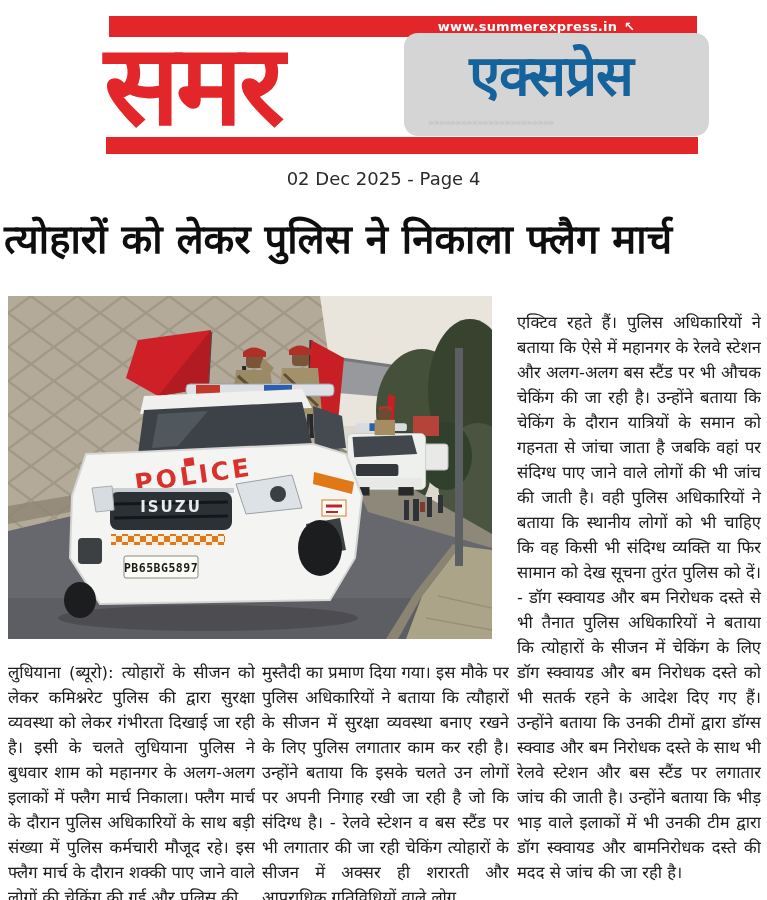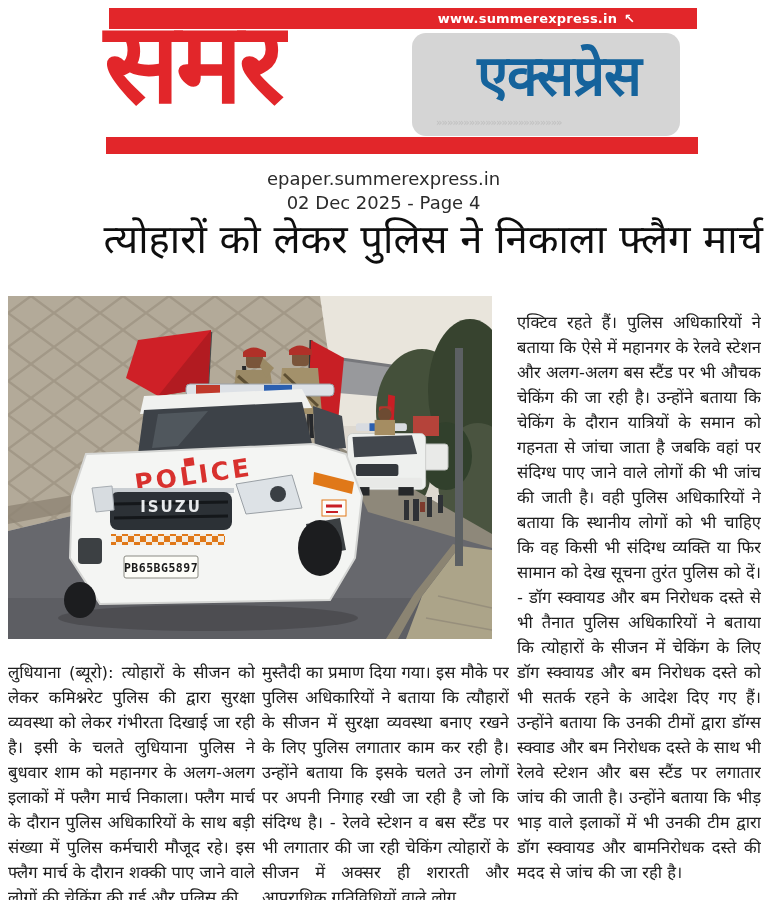--- a/index.html
+++ b/index.html
@@ -2,50 +2,50 @@
 <html><head>
 <meta charset="utf-8">
 <style>
   html,body{margin:0;padding:0;background:#ffffff;}
   .page{
     position:relative;width:767px;height:900px;background:#fff;overflow:hidden;
     font-family:"DejaVu Sans","Liberation Sans",sans-serif;
   }
   
   .topbar{
-    position:absolute;left:109px;top:8px;width:588px;height:21px;background:#e2262a;
+    position:absolute;left:109px;top:16px;width:588px;height:21px;background:#e2262a;
     display:flex;align-items:center;justify-content:flex-end;box-sizing:border-box;padding-right:62px;padding-left:32px;
   }
   .topbar .url{color:#fff;font-weight:bold;font-size:13px;letter-spacing:.2px;}
   .topbar .cursor{color:#fff;font-size:13px;margin-left:7px;font-weight:bold;}
   .logo-samar{
-    position:absolute;left:104px;top:4px;width:310px;height:130px;z-index:3;
+    position:absolute;left:104px;top:26px;width:310px;height:130px;z-index:3;
     color:#e2262a;font-weight:800;font-size:112px;line-height:118px;letter-spacing:-4px;
   }
   .logo-box{
-    position:absolute;left:404px;top:33px;width:268px;height:103px;
-    background:#d5d5d5;border-radius:14px;z-index:1;margin-left:8px;
+    position:absolute;left:404px;top:33px;width:305px;height:103px;
+    background:#d5d5d5;border-radius:14px;z-index:1;
   }
   .logo-express{
     position:absolute;left:16px;top:12px;width:262px;text-align:center;
     color:#15639c;font-weight:800;font-size:56px;line-height:62px;letter-spacing:-1px;
   }
   .logo-chevrons{
     position:absolute;left:24px;bottom:8px;color:#c3c3c3;font-size:10px;font-weight:bold;letter-spacing:-1px;
   }
   .bottombar{position:absolute;left:106px;top:137px;width:592px;height:17px;background:#e2262a;}
   
   .pageinfo{
     position:absolute;left:0;top:167px;width:100%;text-align:center;
     color:#2b2b2b;font-size:18px;line-height:24px;
   }
   
   .headline{
-    position:absolute;left:4px;top:213px;width:759px;text-align:right;
-    color:#0e0e0e;font-weight:400;font-size:40px;line-height:52px;white-space:nowrap;
+    position:absolute;left:4px;top:213px;width:759px;text-align:left;
+    color:#0e0e0e;font-weight:700;font-size:40px;line-height:52px;white-space:nowrap;
   }
   
   .photo{position:absolute;left:8px;top:296px;width:484px;height:343px;background:#cfcabf;}
   .photo svg{display:block;width:100%;height:100%;}
   .col{
     position:absolute;color:#1d1d1d;font-size:16.5px;line-height:25px;
     text-align:justify;text-justify:inter-word;
   }
   .col-right{left:517px;top:293px;width:244px;height:604px;overflow:hidden;}
   .col-left{left:8px;top:643px;width:247px;height:254px;overflow:hidden;}
@@ -64,21 +64,20 @@
     </div>
     <div class="logo-samar">समर</div>
     <div class="logo-box">
       <div class="logo-express">एक्सप्रेस</div>
       <div class="logo-chevrons">»»»»»»»»»»»»»»»»»»»»»»»</div>
     </div>
     <div class="bottombar"></div>
   </div>
 
   <div class="pageinfo">
-    <div>epaper.summerexpress.in</div>
     <div>02 Dec 2025 - Page 4</div>
   </div>
 
   <div class="headline">त्योहारों को लेकर पुलिस ने निकाला फ्लैग मार्च</div>
 
   <div class="photo">
     <svg viewBox="0 0 484 343" preserveAspectRatio="none">
       <defs>
         <pattern id="diag" width="46" height="34" patternUnits="userSpaceOnUse">
           <path d="M0,17 L23,0 L46,17 L23,34 Z" fill="none" stroke="#948a79" stroke-width="2.5"></path>

